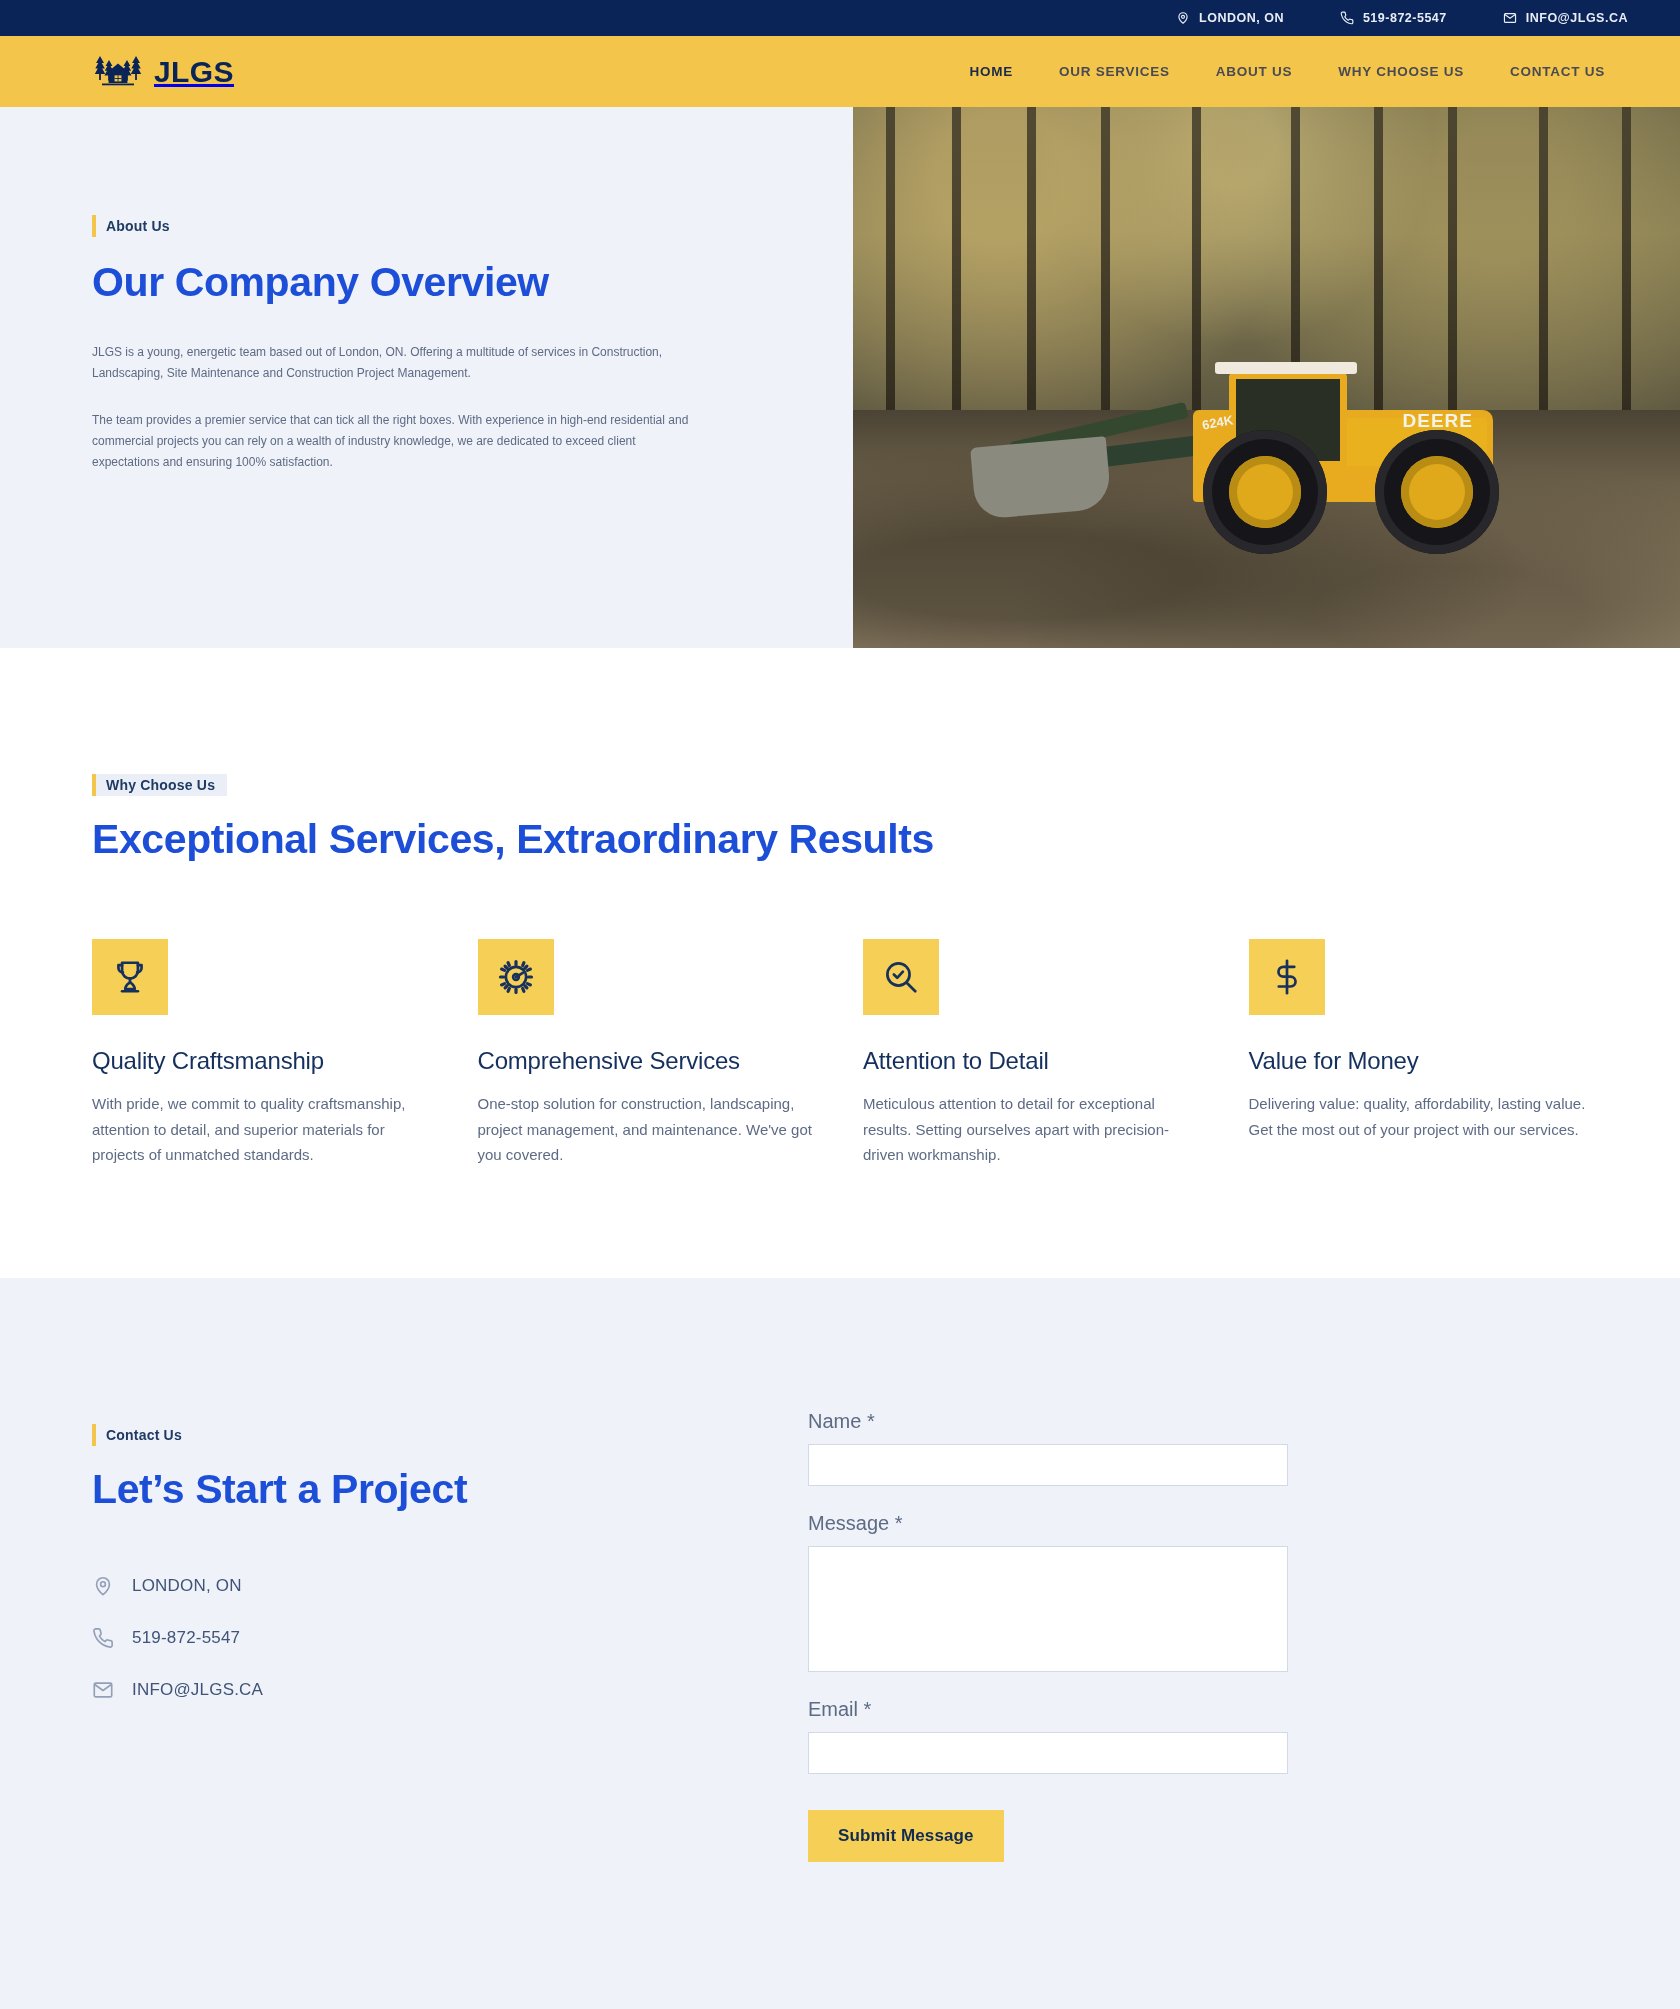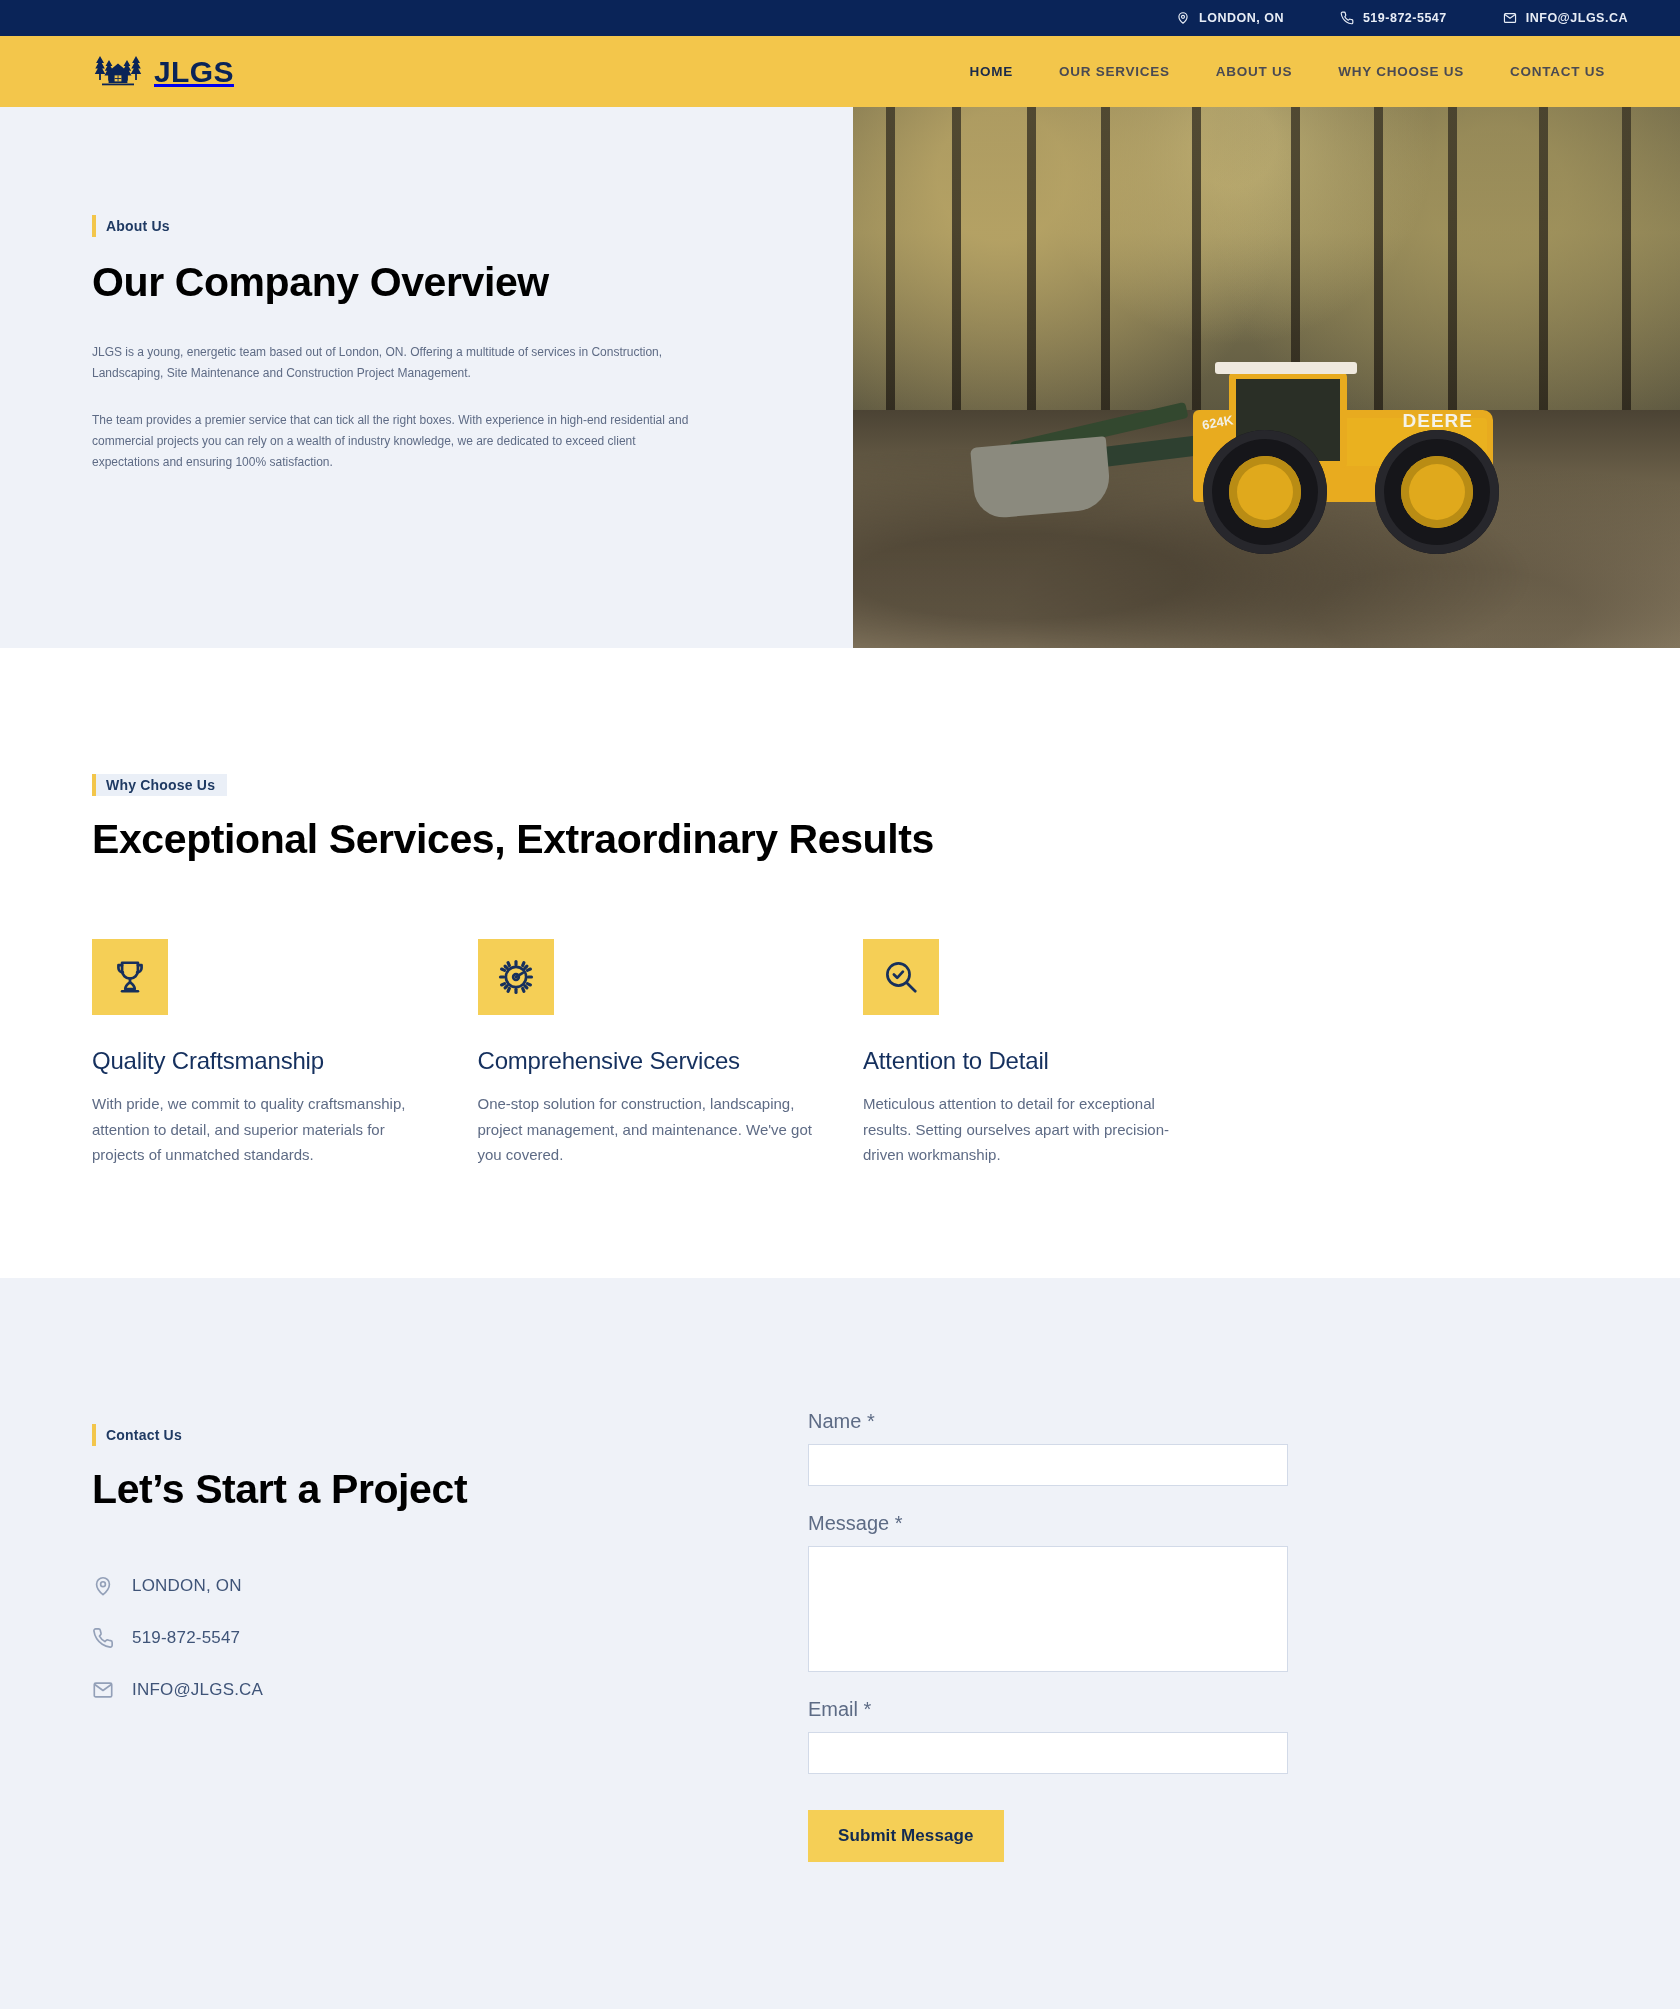--- a/index.html
+++ b/index.html
@@ -99,21 +99,21 @@
     font-weight: 700;
     color: #1f3a63;
     letter-spacing: 0.2px;
   }
   .eyebrow.boxed { background: #eaeff7; }
 
   .h2 {
     font-size: 41px;
     line-height: 1.14;
     font-weight: 700;
-    color: #000000;
+    color: #1d4ed8;
     letter-spacing: -0.4px;
     margin-top: 22px;
   }
 
   .body-text {
     font-size: 12px;
     line-height: 1.75;
     color: #5e6b85;
     max-width: 600px;
   }
@@ -425,20 +425,30 @@
           <svg viewBox="0 0 24 24" fill="none" stroke="#17305c" stroke-width="1.7" stroke-linecap="round" stroke-linejoin="round">
               <circle cx="10.4" cy="10.4" r="7"></circle>
               <path d="M7.5 10.4l2.1 2.1 3.6-3.9"></path>
               <path d="M15.6 15.6L21 21"></path>
             </svg>
         </div>
         <h3 class="feature-title">Attention to Detail</h3>
         <p class="feature-desc">Meticulous attention to detail for exceptional results. Setting ourselves apart with precision-driven workmanship.</p>
       </div>
 
+      <div class="feature">
+        <div class="feature-icon">
+          <svg viewBox="0 0 24 24" fill="none" stroke="#17305c" stroke-width="1.7" stroke-linecap="round" stroke-linejoin="round">
+              <path d="M12 1.8v20.4"></path>
+              <path d="M16.6 5.6H9.7a3.1 3.1 0 0 0 0 6.2h4.6a3.1 3.1 0 0 1 0 6.2H6.8"></path>
+            </svg>
+        </div>
+        <h3 class="feature-title">Value for Money</h3>
+        <p class="feature-desc">Delivering value: quality, affordability, lasting value. Get the most out of your project with our services.</p>
+      </div>
 
     </div>
   </section>
 
   <section class="contact">
     <div class="contact-left">
       <div class="eyebrow">
         <span>Contact Us</span>
       </div>
       <h2 class="h2">Let’s Start a Project</h2>

